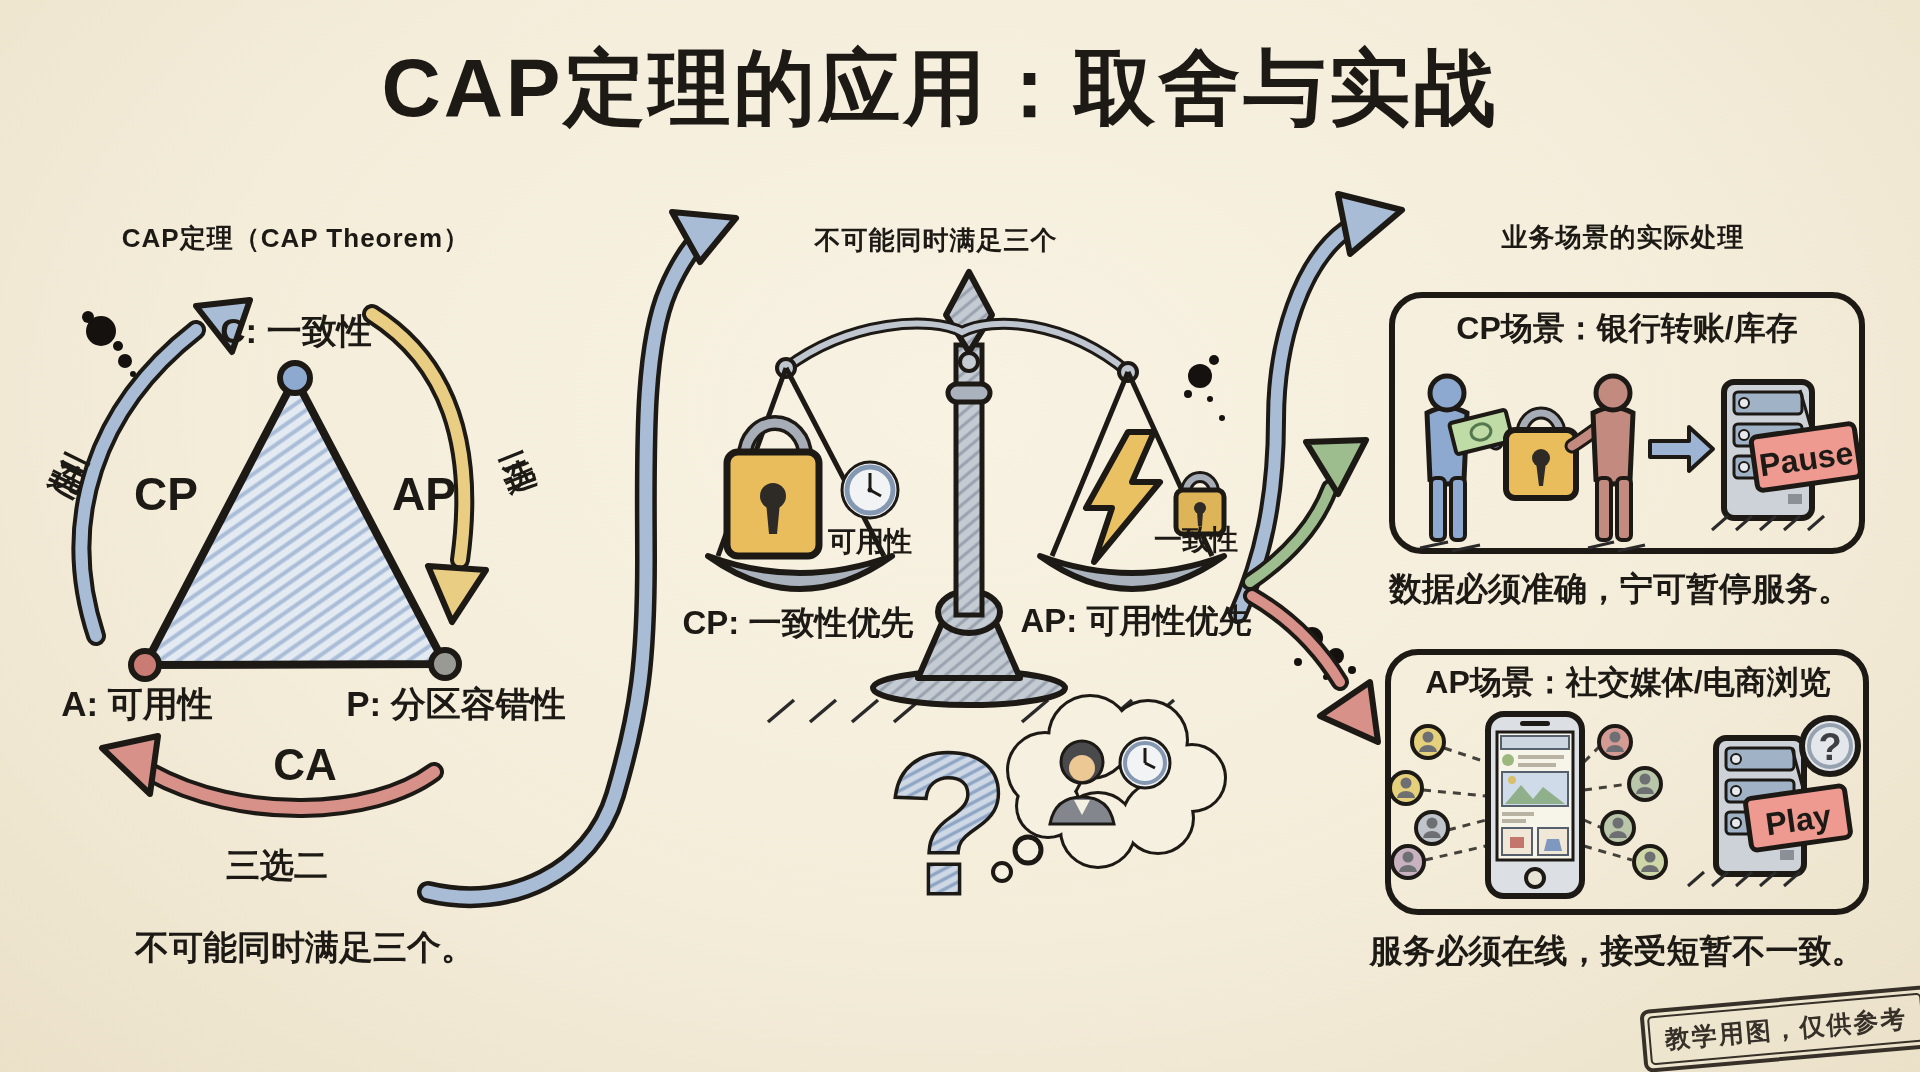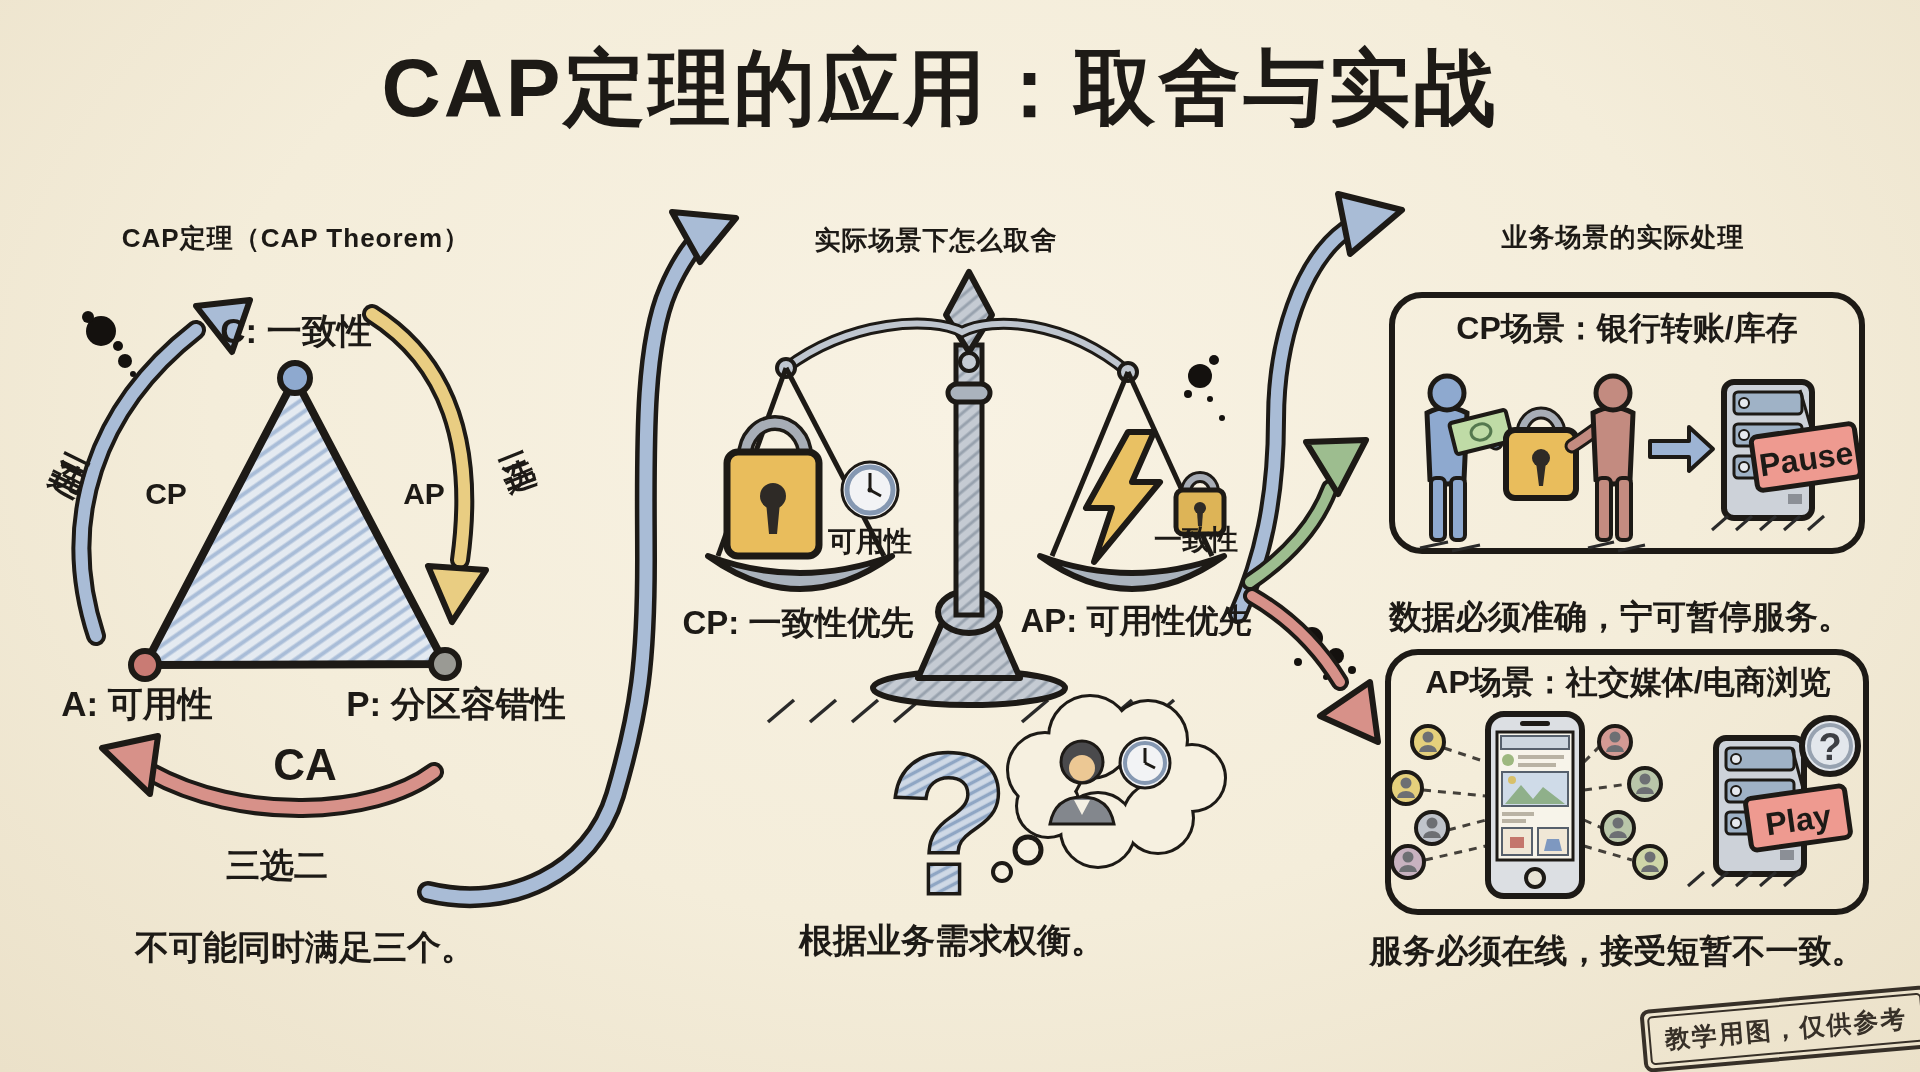--- a/index.html
+++ b/index.html
@@ -10,21 +10,21 @@
   }
   svg.art{position:absolute;left:0;top:0;}
   svg text{font-family:"Liberation Sans", sans-serif;}
   .lbl{
     position:absolute;transform:translate(-50%,-50%);
     white-space:nowrap;font-weight:700;line-height:1;color:#1d1a16;text-align:center;
   }
   .t-title{font-size:82px;font-weight:800;letter-spacing:3px;}
   .t-sechead{font-size:26px;font-weight:800;letter-spacing:1px;}
   .t-vertex{font-size:35px;}
-  .t-pair{font-size:30px;font-weight:800;}
+  .t-pair{font-size:46px;font-weight:800;}
   .t-ca{font-size:44px;font-weight:700;}
   .t-pick{font-size:34px;}
   .t-caption{font-size:34px;}
   .t-pan{font-size:28px;}
   .t-prio{font-size:33px;}
   .t-cardtitle{font-size:32px;}
   .vert{writing-mode:vertical-rl;text-orientation:upright;letter-spacing:6px;}
   .stamp{
     position:absolute;left:1786px;top:1029px;transform:translate(-50%,-50%) rotate(-5deg);
     border:4px solid #373028;border-radius:9px;padding:3px;
@@ -383,30 +383,29 @@
 <div class="lbl t-pair" style="left:166px;top:494px;">CP</div>
 <div class="lbl t-pair" style="left:424px;top:494px;">AP</div>
 <div class="lbl t-vertex" style="left:137px;top:703px;">A: 可用性</div>
 <div class="lbl t-vertex" style="left:456px;top:703px;">P: 分区容错性</div>
 <div class="lbl t-ca" style="left:305px;top:765px;">CA</div>
 <div class="lbl t-pick vert" style="left:86px;top:442px;transform:translate(-50%,-50%) rotate(26deg);">三选二</div>
 <div class="lbl t-pick vert" style="left:505px;top:440px;font-size:32px;transform:translate(-50%,-50%) rotate(-22deg);">三选二</div>
 <div class="lbl t-pick" style="left:277px;top:865px;">三选二</div>
 <div class="lbl t-caption" style="left:305px;top:947px;">不可能同时满足三个。</div>
 
-<div class="lbl t-sechead" style="left:936px;top:240px;">实际场景下怎么取舍</div>
+<div class="lbl t-sechead" style="left:936px;top:240px;">不可能同时满足三个</div>
 <div class="lbl t-pan" style="left:870px;top:542px;">可用性</div>
 <div class="lbl t-pan" style="left:1196px;top:540px;">一致性</div>
 <div class="lbl t-prio" style="left:798px;top:622px;">CP: 一致性优先</div>
 <div class="lbl t-prio" style="left:1136px;top:620px;">AP: 可用性优先</div>
-<div class="lbl t-caption" style="left:952px;top:940px;">根据业务需求权衡。</div>
 
 <div class="lbl t-sechead" style="left:1623px;top:237px;">业务场景的实际处理</div>
 <div class="lbl t-cardtitle" style="left:1627px;top:328px;">CP场景：银行转账/库存</div>
-<div class="lbl t-caption" style="left:1620px;top:588px;font-size:33px;margin-top:28px;">数据必须准确，宁可暂停服务。</div>
+<div class="lbl t-caption" style="left:1620px;top:588px;font-size:33px;">数据必须准确，宁可暂停服务。</div>
 <div class="lbl t-cardtitle" style="left:1628px;top:682px;">AP场景：社交媒体/电商浏览</div>
 <div class="lbl t-caption" style="left:1617px;top:950px;font-size:33px;">服务必须在线，接受短暂不一致。</div>
 
 <div class="stamp">
   <div class="stamp-inner">教学用图，仅供参考</div>
 </div>
 
 </div>
 
 </body></html>

